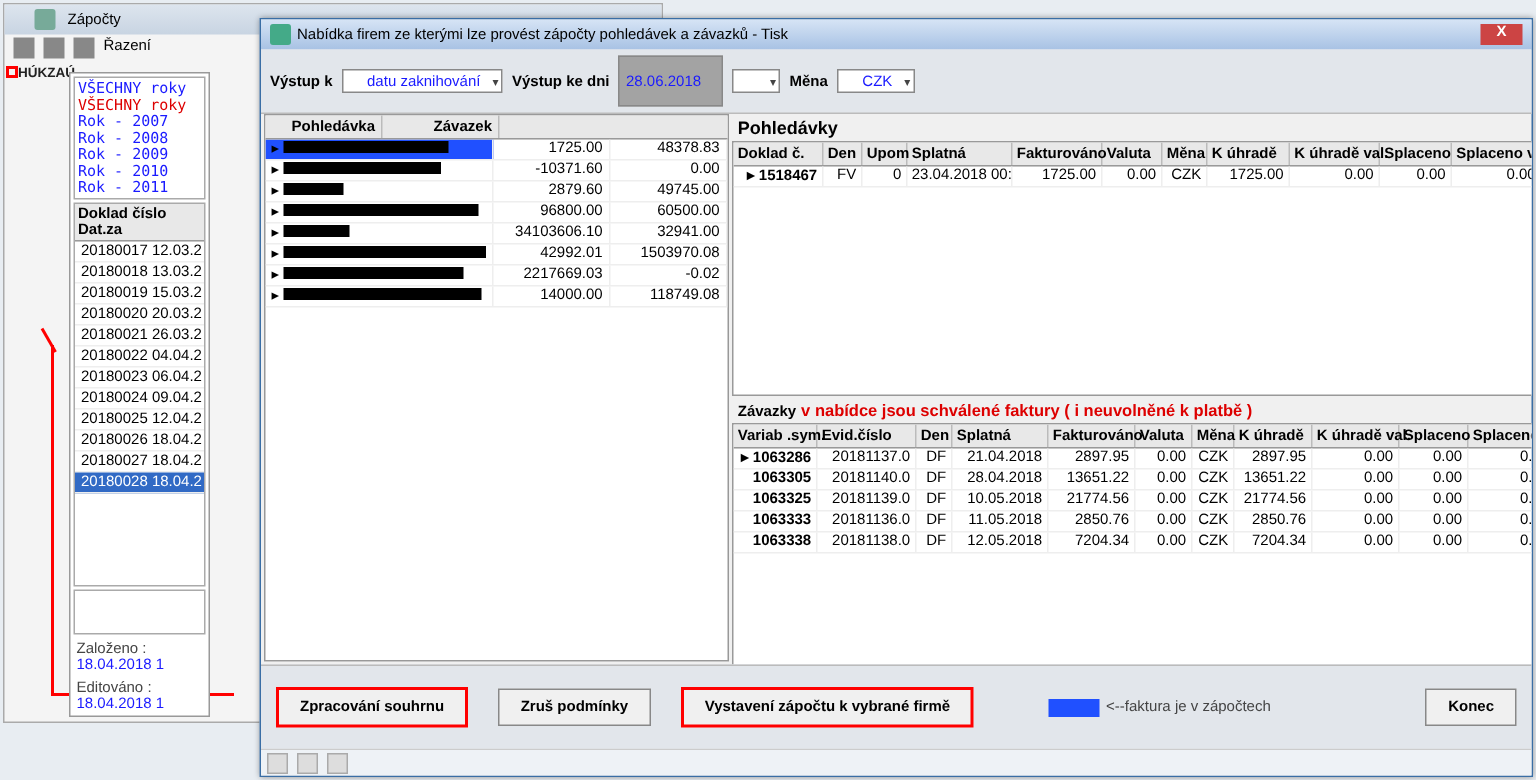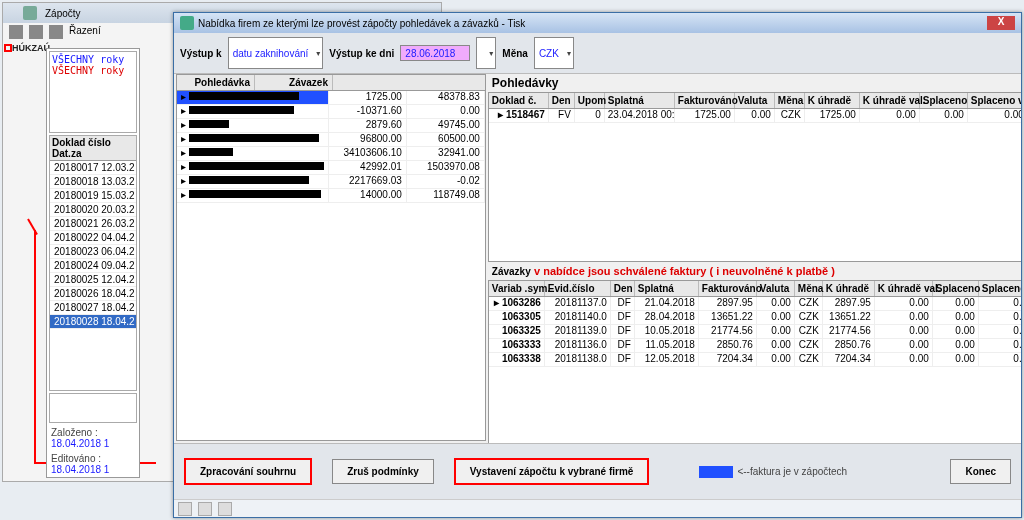--- a/index.html
+++ b/index.html
@@ -29,23 +29,23 @@
 .mid-panel .meta .val { color: #1a1aff; }
 
 .main-dialog { position: absolute; left: 144px; top: 12px; right: 2px; bottom: 2px; background: #f0f0f0; border: 1px solid #3a6ea5; box-shadow: 0 0 4px rgba(0,0,0,0.4); display: flex; flex-direction: column; margin-left: 29px; }
 .dlg-title { background: linear-gradient(#d6e4f5,#a8c2e4); height: 20px; display: flex; align-items: center; padding: 0 6px; }
 .dlg-title .icon { width: 14px; height: 14px; background: #4a8; border-radius: 2px; margin-right: 4px; }
 .dlg-title .txt { flex: 1; color: #000; }
 .dlg-title .x { background: #c44; color: #fff; width: 28px; height: 14px; text-align: center; font-weight: bold; }
 
 .filter-bar { background: #e2e6eb; padding: 4px 6px; display: flex; align-items: center; gap: 6px; border-bottom: 1px solid #bbb; }
 .filter-bar .lbl { font-weight: bold; }
-.filter-bar .combo { border: 1px solid #888; background: #fff; padding: 1px 14px 1px 4px; color: #1a1aff; position: relative; height: 32px; display: inline-flex; align-items: center; }
+.filter-bar .combo { border: 1px solid #888; background: #fff; padding: 1px 14px 1px 16px; color: #1a1aff; position: relative; height: 16px; display: inline-flex; align-items: center; }
 .filter-bar .combo::after { content: "▾"; position: absolute; right: 2px; color: #444; font-size: 8px; }
-.filter-bar .date-in { border: 1px solid #888; background: #f0abfc; padding: 1px 4px; color: #1a1aff; width: 70px; height: 16px; }
+.filter-bar .date-in { border: 1px solid #888; background: #a3a3a3; padding: 16px 4px; color: #1a1aff; width: 70px; height: 16px; }
 
 .body-row { flex: 1; display: flex; overflow: hidden; }
 .left-grid { width: 320px; border: 1px solid #999; background: #fff; margin: 0 2px 2px 2px; display: flex; flex-direction: column; }
 .grid-hdr { display: flex; background: #e8e8e8; border-bottom: 1px solid #999; }
 .grid-hdr > div { padding: 2px 4px; border-right: 1px solid #bbb; font-weight: bold; }
 .left-grid .c1 { flex: 1; }
 .left-grid .c2, .left-grid .c3 { width: 78px; text-align: right; }
 .left-grid .body { flex: 1; overflow: hidden; }
 .left-grid .row { display: flex; border-bottom: 1px solid #eee; height: 14px; }
 .left-grid .row.sel .c1 { background: #2050ff; color: #fff; }
@@ -118,20 +118,27 @@
 </div>
 
 <div class="red-line rl1"></div>
 <div class="red-line rl2"></div>
 <div class="red-line rl3"></div>
 
 <div class="mid-panel">
   <div class="years-box">
     <div class="hdr">VŠECHNY roky</div>
     <div class="all">VŠECHNY roky</div>
+    <div id="year-rows">
+        <div class="row">Rok - 2007</div>
+        <div class="row">Rok - 2008</div>
+        <div class="row">Rok - 2009</div>
+        <div class="row">Rok - 2010</div>
+        <div class="row">Rok - 2011</div>
+      </div>
   </div>
   <div class="doclist">
     <div class="dhdr">
       <span>Doklad číslo</span>&nbsp;
       <span>Dat.za</span>
     </div>
     <div id="doc-rows">
         <div class="drow">20180017 12.03.2</div>
         <div class="drow">20180018 13.03.2</div>
         <div class="drow">20180019 15.03.2</div>

